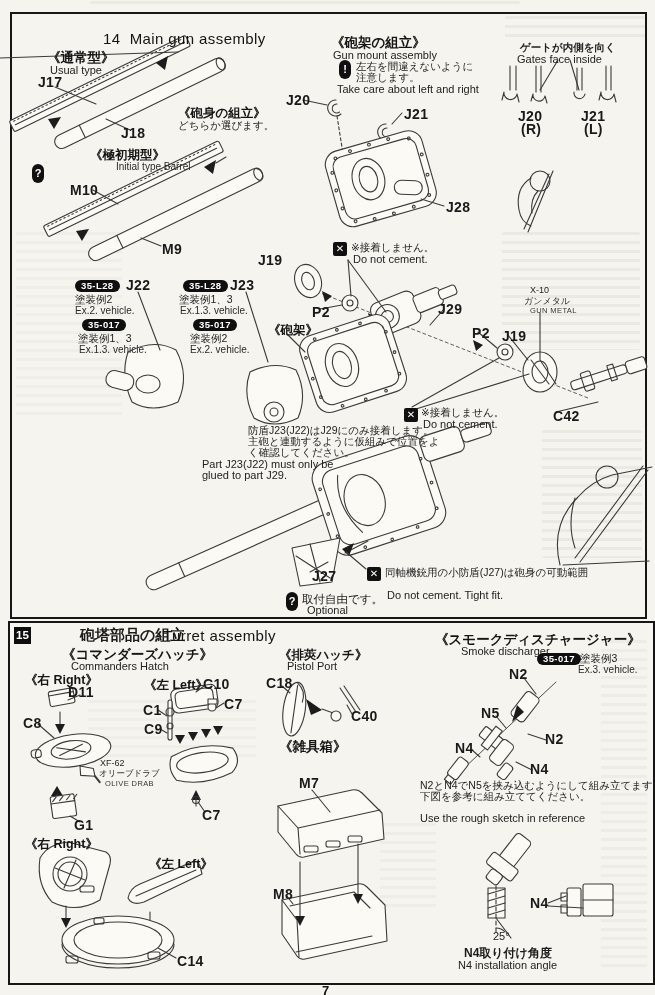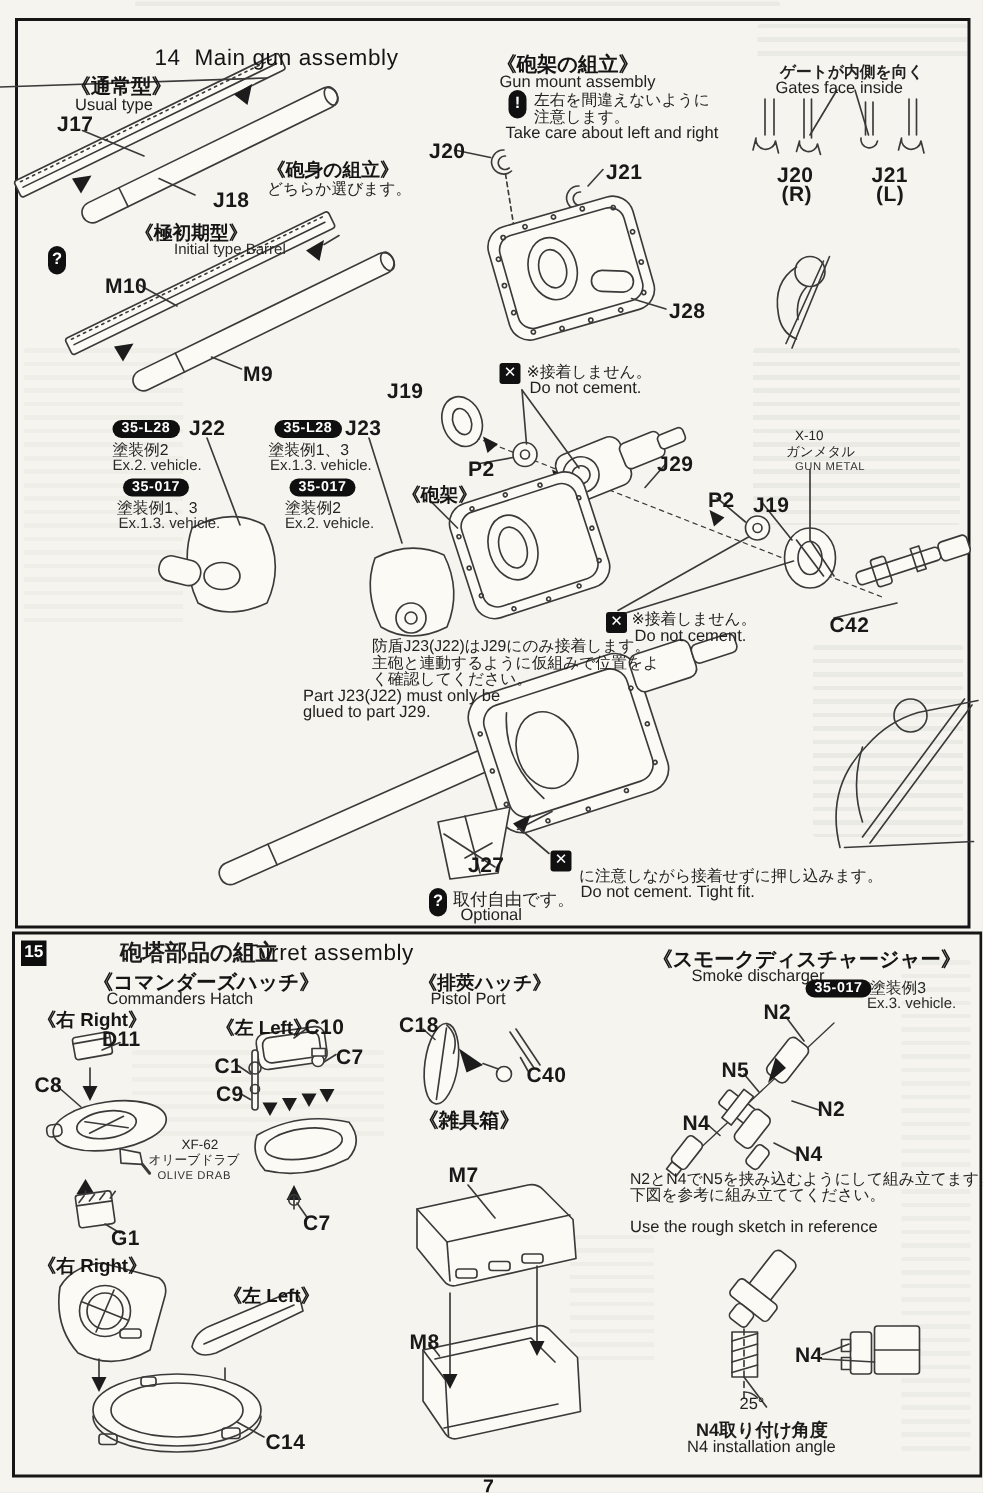--- a/index.html
+++ b/index.html
@@ -430,21 +430,21 @@
 
   <div class="abs title" style="left:103px;top:14px;margin-top:16px;">
     <span>14</span>&nbsp;&nbsp;<span>Main gun assembly</span>
   </div>
 
   <div class="abs jphL" style="left:47px;top:49px;">《通常型》</div>
   <div class="abs en" style="left:50px;top:64px;">Usual type</div>
   <div class="abs part" style="left:38px;top:74px;">J17</div>
   <div class="abs jph" style="left:178px;top:105px;">《砲身の組立》</div>
   <div class="abs jp" style="left:178px;top:119px;text-align:right;">どちらか選びます。</div>
-  <div class="abs part" style="left:142px;top:125px;text-align:center;">J18</div>
+  <div class="abs part" style="left:121px;top:125px;text-align:center;">J18</div>
 
   <span class="nicon abs" style="left:32px;top:164px;">?</span>
   <div class="abs jph" style="left:90px;top:147px;">《極初期型》</div>
   <div class="abs ens" style="left:88px;top:161px;padding-left:28px;">Initial type Barrel</div>
   <div class="abs part" style="left:70px;top:182px;">M10</div>
   <div class="abs part" style="left:162px;top:241px;">M9</div>
 
   <div class="abs jphL" style="left:331px;top:34px;">《砲架の組立》</div>
   <div class="abs en" style="left:333px;top:49px;">Gun mount assembly</div>
   <span class="nicon abs" style="left:339px;top:60px;">!</span>
@@ -504,33 +504,33 @@
   <div class="abs jp" style="left:248px;top:446px;">く確認してください。</div>
   <div class="abs en" style="left:202px;top:458px;">Part J23(J22) must only be</div>
   <div class="abs en" style="left:202px;top:469px;">glued to part J29.</div>
 
   <div class="abs part" style="left:312px;top:568px;">J27</div>
   <span class="nicon abs" style="left:286px;top:592px;">?</span>
   <div class="abs jp" style="left:302px;top:592px;font-size:11.5px;">取付自由です。</div>
   <div class="abs en" style="left:307px;top:604px;">Optional</div>
 
   <span class="xicon abs" style="left:367px;top:567px;">✕</span>
-  <div class="abs jp" style="left:386px;top:577px;">に注意しながら接着せずに押し込みます。</div>
+  <div class="abs jp" style="left:385px;top:566px;">同軸機銃用の小防盾(J27)は砲身の可動範囲</div>
   <div class="abs en" style="left:387px;top:589px;">Do not cement. Tight fit.</div>
 
   <span class="sq abs" style="left:14px;top:627px;">15</span>
   <div class="abs" style="left:36px;top:626px;font-size:15px;font-weight:bold;margin-left:44px;">砲塔部品の組立</div>
   <div class="abs title" style="left:163px;top:627px;">Turret assembly</div>
 
   <div class="abs jphL" style="left:62px;top:646px;">《コマンダーズハッチ》</div>
   <div class="abs en" style="left:71px;top:660px;">Commanders Hatch</div>
   <div class="abs jph" style="left:25px;top:672px;">《右 Right》</div>
   <div class="abs part" style="left:68px;top:684px;">D11</div>
   <div class="abs part" style="left:23px;top:715px;">C8</div>
-  <div class="abs paint" style="left:121px;top:758px;">XF-62</div>
+  <div class="abs paint" style="left:100px;top:758px;">XF-62</div>
   <div class="abs paint" style="left:99px;top:768px;font-size:8.5px;">オリーブドラブ</div>
   <div class="abs tiny" style="left:105px;top:779px;">OLIVE DRAB</div>
   <div class="abs part" style="left:74px;top:817px;">G1</div>
 
   <div class="abs jph" style="left:144px;top:677px;">《左 Left》</div>
   <div class="abs part" style="left:203px;top:676px;">C10</div>
   <div class="abs part" style="left:143px;top:702px;">C1</div>
   <div class="abs part" style="left:144px;top:721px;">C9</div>
   <div class="abs part" style="left:224px;top:696px;">C7</div>
   <div class="abs part" style="left:202px;top:807px;">C7</div>

